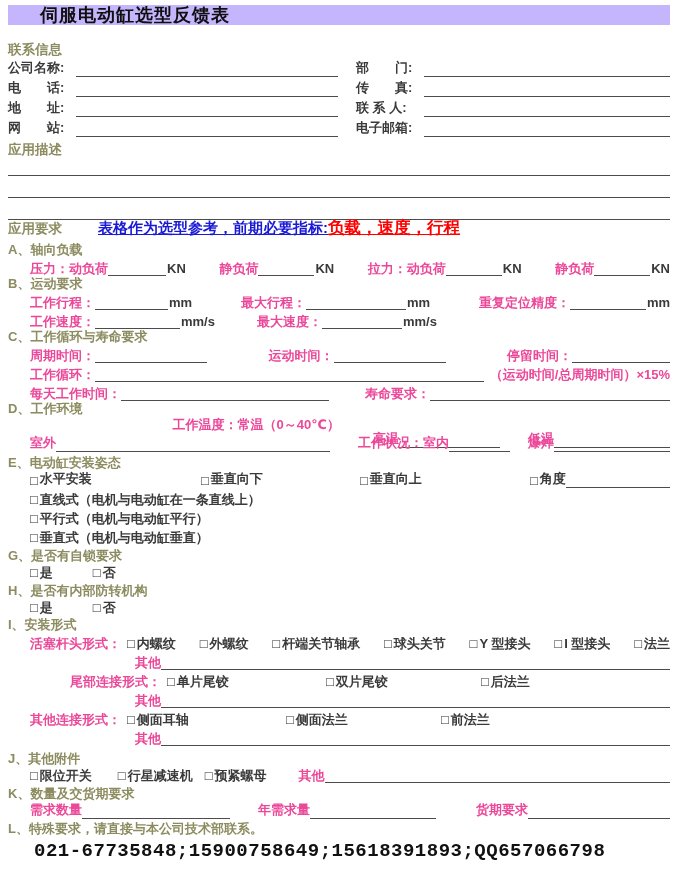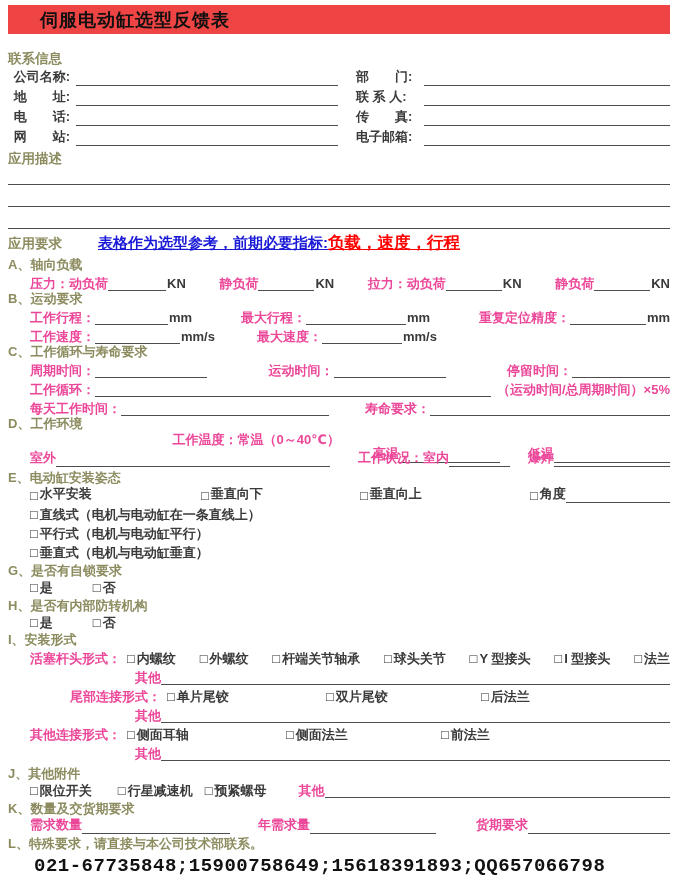--- a/index.html
+++ b/index.html
@@ -5,39 +5,39 @@
   html,body{margin:0;padding:0;background:#ffffff;}
   body{
     width:678px;height:896px;overflow:hidden;
     font-family:"Liberation Sans","DejaVu Sans",sans-serif;
     color:#3a3a3a;font-size:13px;
     -webkit-font-smoothing:antialiased;
   }
   .page{padding:0 8px;box-sizing:border-box;width:678px;}
 
   
-  .titlebar{background:#ef4444;height:29px;margin-top:5px;display:flex;align-items:center;}
+  .titlebar{background:#c4b5fd;height:20px;margin-top:5px;display:flex;align-items:center;}
   .titlebar .t{font-family:"Liberation Serif","DejaVu Serif",serif;font-weight:bold;
                font-size:18px;color:#101010;padding-left:32px;letter-spacing:1px;}
 
   
   .sh{color:#8c8c60;font-weight:bold;font-size:13px;line-height:15px;}
   .sh.big{font-size:13.5px;}
 
   
   .ln{display:flex;align-items:flex-end;line-height:15px;}
   .ind{margin-left:22px;}
   .lbl{white-space:nowrap;font-weight:600;color:#ec4899;}
   .u{display:inline-block;border-bottom:1px solid #4c4c4c;height:13px;}
   .fill{flex:1 1 auto;border-bottom:1px solid #4c4c4c;height:13px;}
   .unit{white-space:nowrap;font-weight:600;margin-left:1px;}
 
   
   .c-row{display:flex;align-items:flex-end;height:20px;}
-  .c-col-l{display:flex;align-items:flex-end;width:330px;text-align:center;}
+  .c-col-l{display:flex;align-items:flex-end;width:330px;}
   .c-col-r{display:flex;align-items:flex-end;flex:1;margin-left:18px;}
   .c-lbl{display:inline-block;width:68px;white-space:nowrap;font-weight:600;}
 
   
   .wline{border-bottom:1px solid #4c4c4c;height:0;margin-top:21px;}
 
   
   .note-blue{color:#1a1ad6;text-decoration:underline;font-size:15px;font-weight:600;white-space:nowrap;}
   .note-red{color:#ff0000;text-decoration:underline;font-size:16.5px;font-weight:600;white-space:nowrap;}
 
@@ -52,21 +52,21 @@
   .gridE{display:grid;grid-template-columns:171px 159px 170px 1fr;align-items:end;}
   .gridT{display:grid;grid-template-columns:159px 155px 1fr;align-items:end;flex:1;}
   .gridK{display:grid;grid-template-columns:228px 218px 1fr;align-items:end;}
   .gcell{display:flex;align-items:flex-end;}
 
   .phone{font-family:"Liberation Mono","DejaVu Sans Mono",monospace;font-weight:bold;
          font-size:19px;color:#111;margin:4px 0 0 26px;letter-spacing:0.5px;}
 
   
   .mt2{margin-top:2px}.mt3{margin-top:3px}.mt4{margin-top:0}.mt5{margin-top:5px}
-  .mt6{margin-top:6px}.mt12{margin-top:17px}
+  .mt6{}.mt12{margin-top:17px}
   .rh{height:19px;}
   .rh17{height:17px;}
   .rh18{height:18px;}
   .rh20{height:20px;}
 </style>
 </head>
 <body>
 
 <div class="page">
 
@@ -80,35 +80,35 @@
         <span class="c-lbl">公司名称:</span>
         <span class="fill"></span>
       </div>
     <div class="c-col-r">
         <span class="c-lbl">部　　门:</span>
         <span class="fill"></span>
       </div>
   </div>
   <div class="c-row">
     <div class="c-col-l">
+        <span class="c-lbl">电　　话:</span>
+        <span class="fill"></span>
+      </div>
+    <div class="c-col-r">
+        <span class="c-lbl">传　　真:</span>
+        <span class="fill"></span>
+      </div>
+  </div>
+  <div class="c-row">
+    <div class="c-col-l">
         <span class="c-lbl">地　　址:</span>
         <span class="fill"></span>
       </div>
     <div class="c-col-r">
         <span class="c-lbl">联 系 人:</span>
-        <span class="fill"></span>
-      </div>
-  </div>
-  <div class="c-row">
-    <div class="c-col-l">
-        <span class="c-lbl">电　　话:</span>
-        <span class="fill"></span>
-      </div>
-    <div class="c-col-r">
-        <span class="c-lbl">传　　真:</span>
         <span class="fill"></span>
       </div>
   </div>
   <div class="c-row">
     <div class="c-col-l">
         <span class="c-lbl">网　　站:</span>
         <span class="fill"></span>
       </div>
     <div class="c-col-r">
         <span class="c-lbl">电子邮箱:</span>
@@ -193,21 +193,21 @@
         <span class="u" style="width:112px"></span>
       </span>
     <span class="gcell">
         <span class="lbl">停留时间：</span>
         <span class="u" style="width:98px"></span>
       </span>
   </div>
   <div class="ln ind rh">
     <span class="lbl">工作循环：</span>
     <span class="fill"></span>
-    <span class="lbl" style="margin-left:6px;">（运动时间/总周期时间）×5%</span>
+    <span class="lbl" style="margin-left:6px;">（运动时间/总周期时间）×15%</span>
   </div>
   <div class="ln ind rh">
     <span class="lbl">每天工作时间：</span>
     <span class="u" style="width:208px"></span>
     <span class="lbl" style="margin-left:36px;">寿命要求：</span>
     <span class="fill"></span>
   </div>
 
   <div class="sh">D、工作环境</div>
   <div class="gridD ind rh18">

